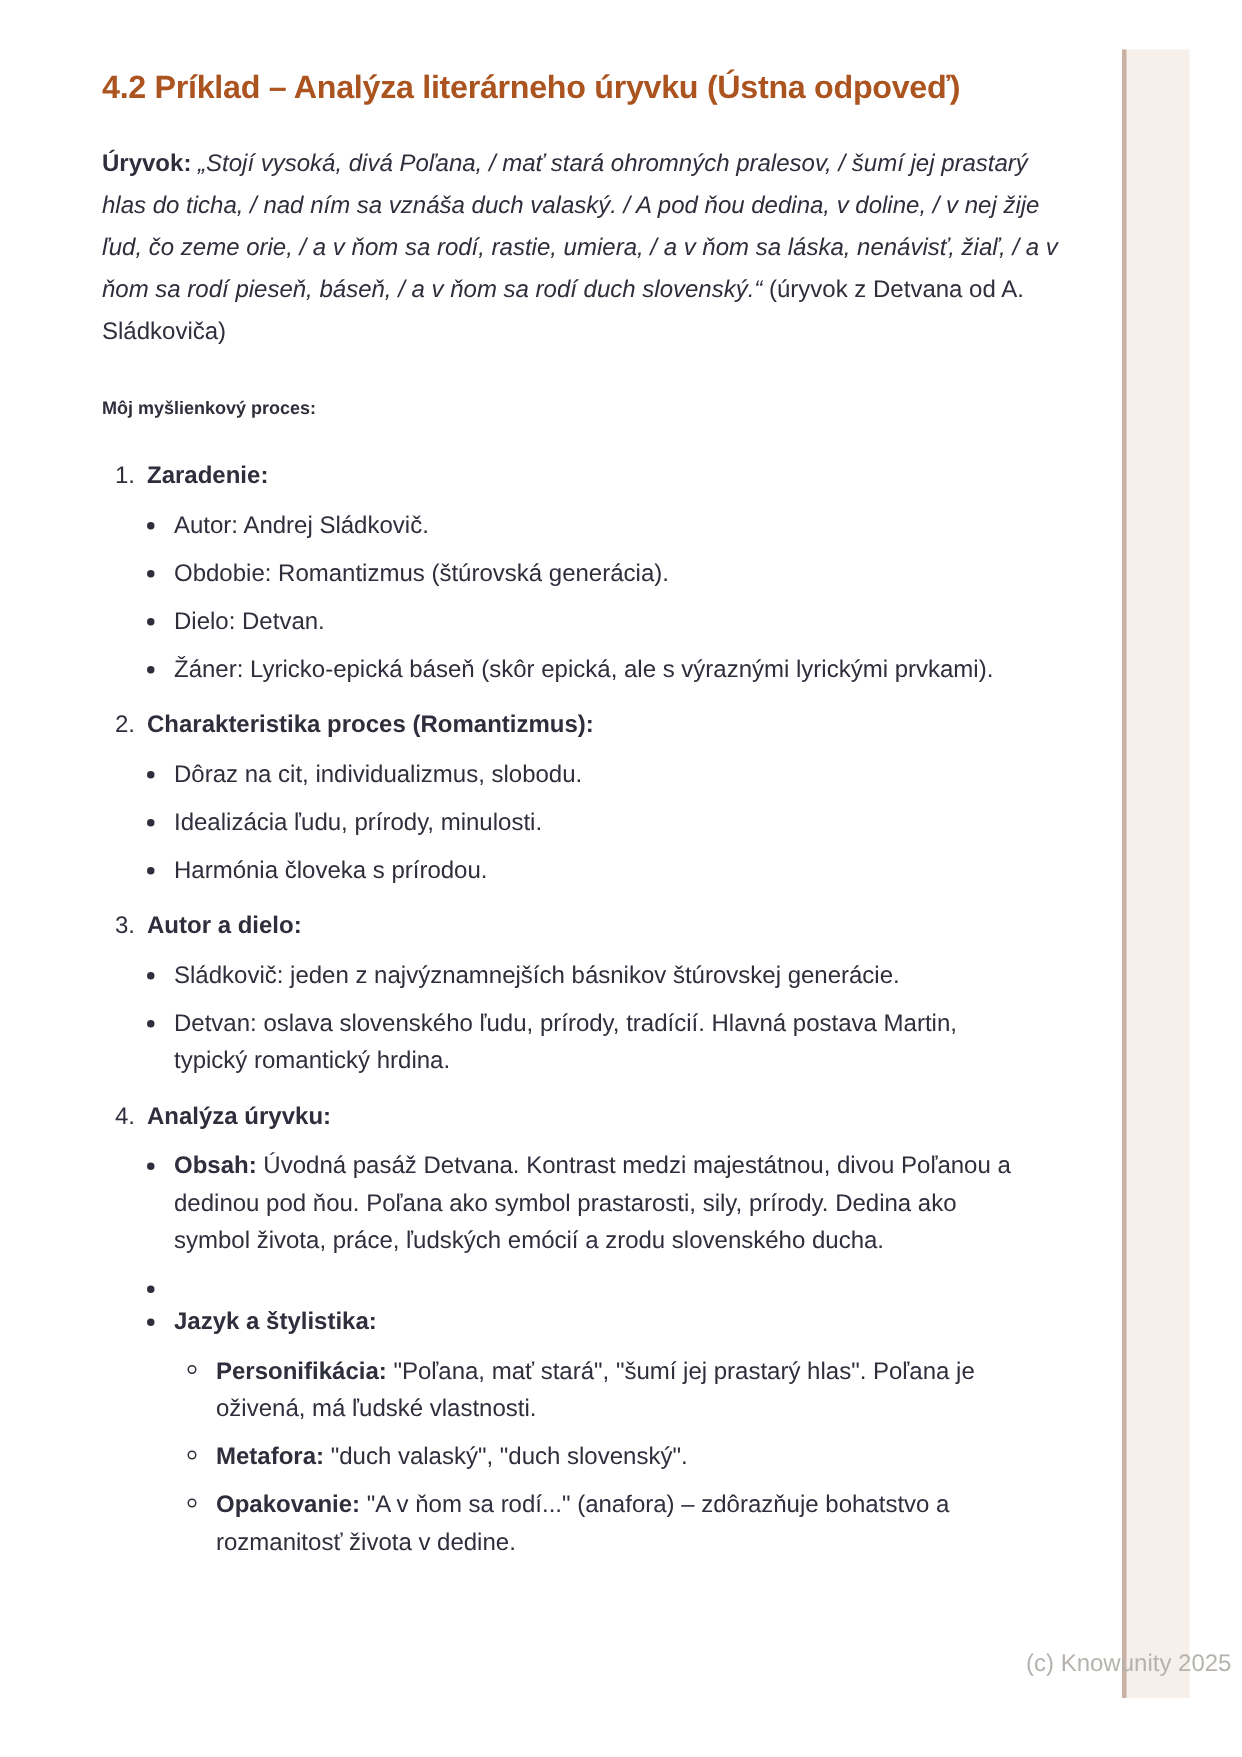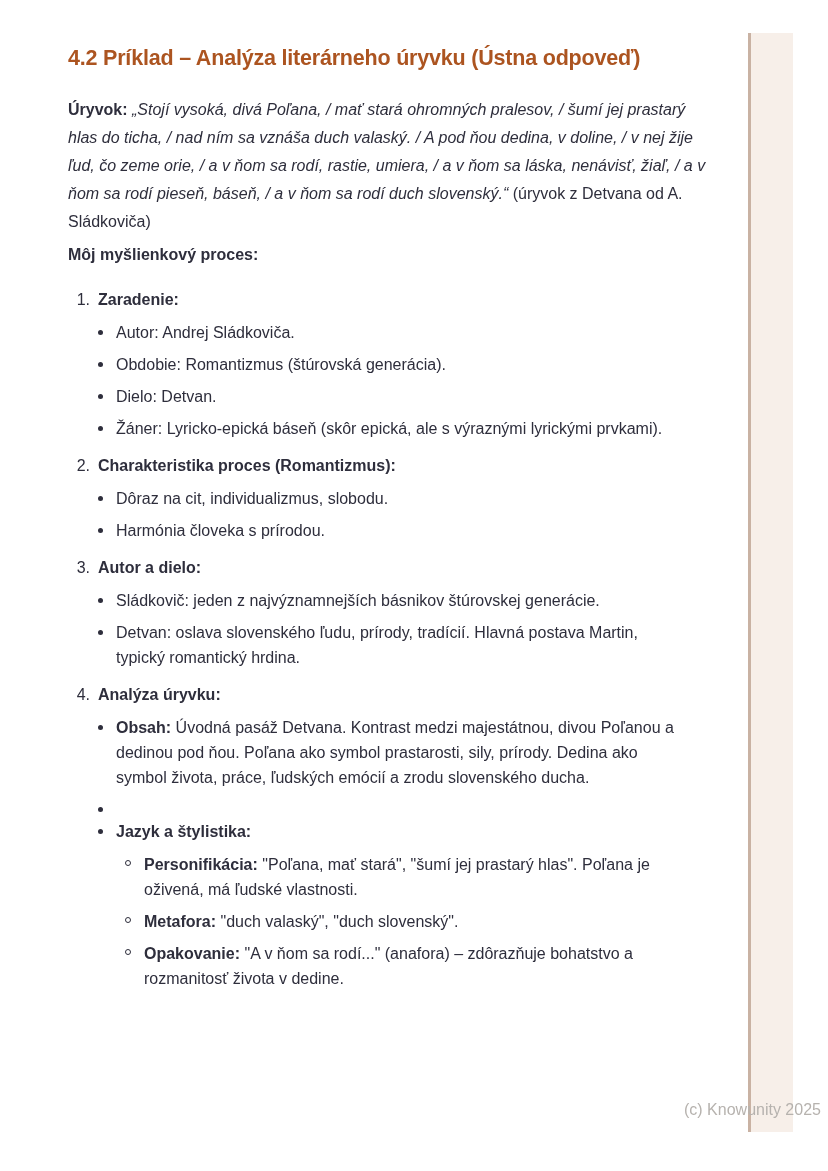--- a/index.html
+++ b/index.html
@@ -8,25 +8,25 @@
   .page { position:relative; width:736px; height:1171px; background:#fff; }
 
   .side-strip { position:absolute; left:748px; top:33px; width:45px; height:1099px;
     background:var(--strip,#f7efe9); border-left:3px solid var(--stripEdge,#c9b2a3); }
 
   .content { position:absolute; left:68px; top:45px; width:645px; }
 
   h1.title { font-size:21.5px; line-height:27px; font-weight:bold;
     color:var(--heading,#ac5420); max-width:580px; letter-spacing:-0.2px; }
 
-  p.excerpt { margin:24px 0 6px 0; font-size:16px; line-height:28px; max-width:645px; }
+  p.excerpt { margin:24px 0 24px 0; font-size:16px; line-height:28px; max-width:645px; }
   p.excerpt .lbl { font-weight:bold; }
   p.excerpt .qt  { font-style:italic; }
 
-  .process { font-size:16px; font-weight:bold; margin:0 0 20px 0; line-height:25px; }
+  .process { font-size:12px; font-weight:bold; margin:0 0 20px 0; line-height:25px; }
 
   .sections { }
   .section { margin:0 0 12px 0; }
   .sec-head { display:flex; font-size:16px; line-height:25px; margin-bottom:8px; }
   .sec-num { min-width:22px; text-align:right; margin-right:8px; }
   .sec-title { font-weight:bold;text-align:center; }
 
   .bullets { padding-left:30px; }
   .bullet { display:flex; margin-bottom:7px; font-size:16px; line-height:25px; }
   .bullet > .mark { flex:0 0 auto; width:5px; height:5px; border-radius:50%;
@@ -58,21 +58,21 @@
 
     <div class="sections">
         <div class="section">
           <div class="sec-head">
             <span class="sec-num">1.</span>
             <span class="sec-title">Zaradenie:</span>
           </div>
           <div class="bullets">
             <div class="bullet">
               <span class="mark"></span>
-              <span class="btext">Autor: Andrej Sládkoviča.</span>
+              <span class="btext">Autor: Andrej Sládkovič.</span>
             </div>
             <div class="bullet">
               <span class="mark"></span>
               <span class="btext">Obdobie: Romantizmus (štúrovská generácia).</span>
             </div>
             <div class="bullet">
               <span class="mark"></span>
               <span class="btext">Dielo: Detvan.</span>
             </div>
             <div class="bullet">
@@ -83,20 +83,24 @@
         </div>
         <div class="section">
           <div class="sec-head">
             <span class="sec-num">2.</span>
             <span class="sec-title">Charakteristika proces (Romantizmus):</span>
           </div>
           <div class="bullets">
             <div class="bullet">
               <span class="mark"></span>
               <span class="btext">Dôraz na cit, individualizmus, slobodu.</span>
+            </div>
+            <div class="bullet">
+              <span class="mark"></span>
+              <span class="btext">Idealizácia ľudu, prírody, minulosti.</span>
             </div>
             <div class="bullet">
               <span class="mark"></span>
               <span class="btext">Harmónia človeka s prírodou.</span>
             </div>
           </div>
         </div>
         <div class="section">
           <div class="sec-head">
             <span class="sec-num">3.</span>

